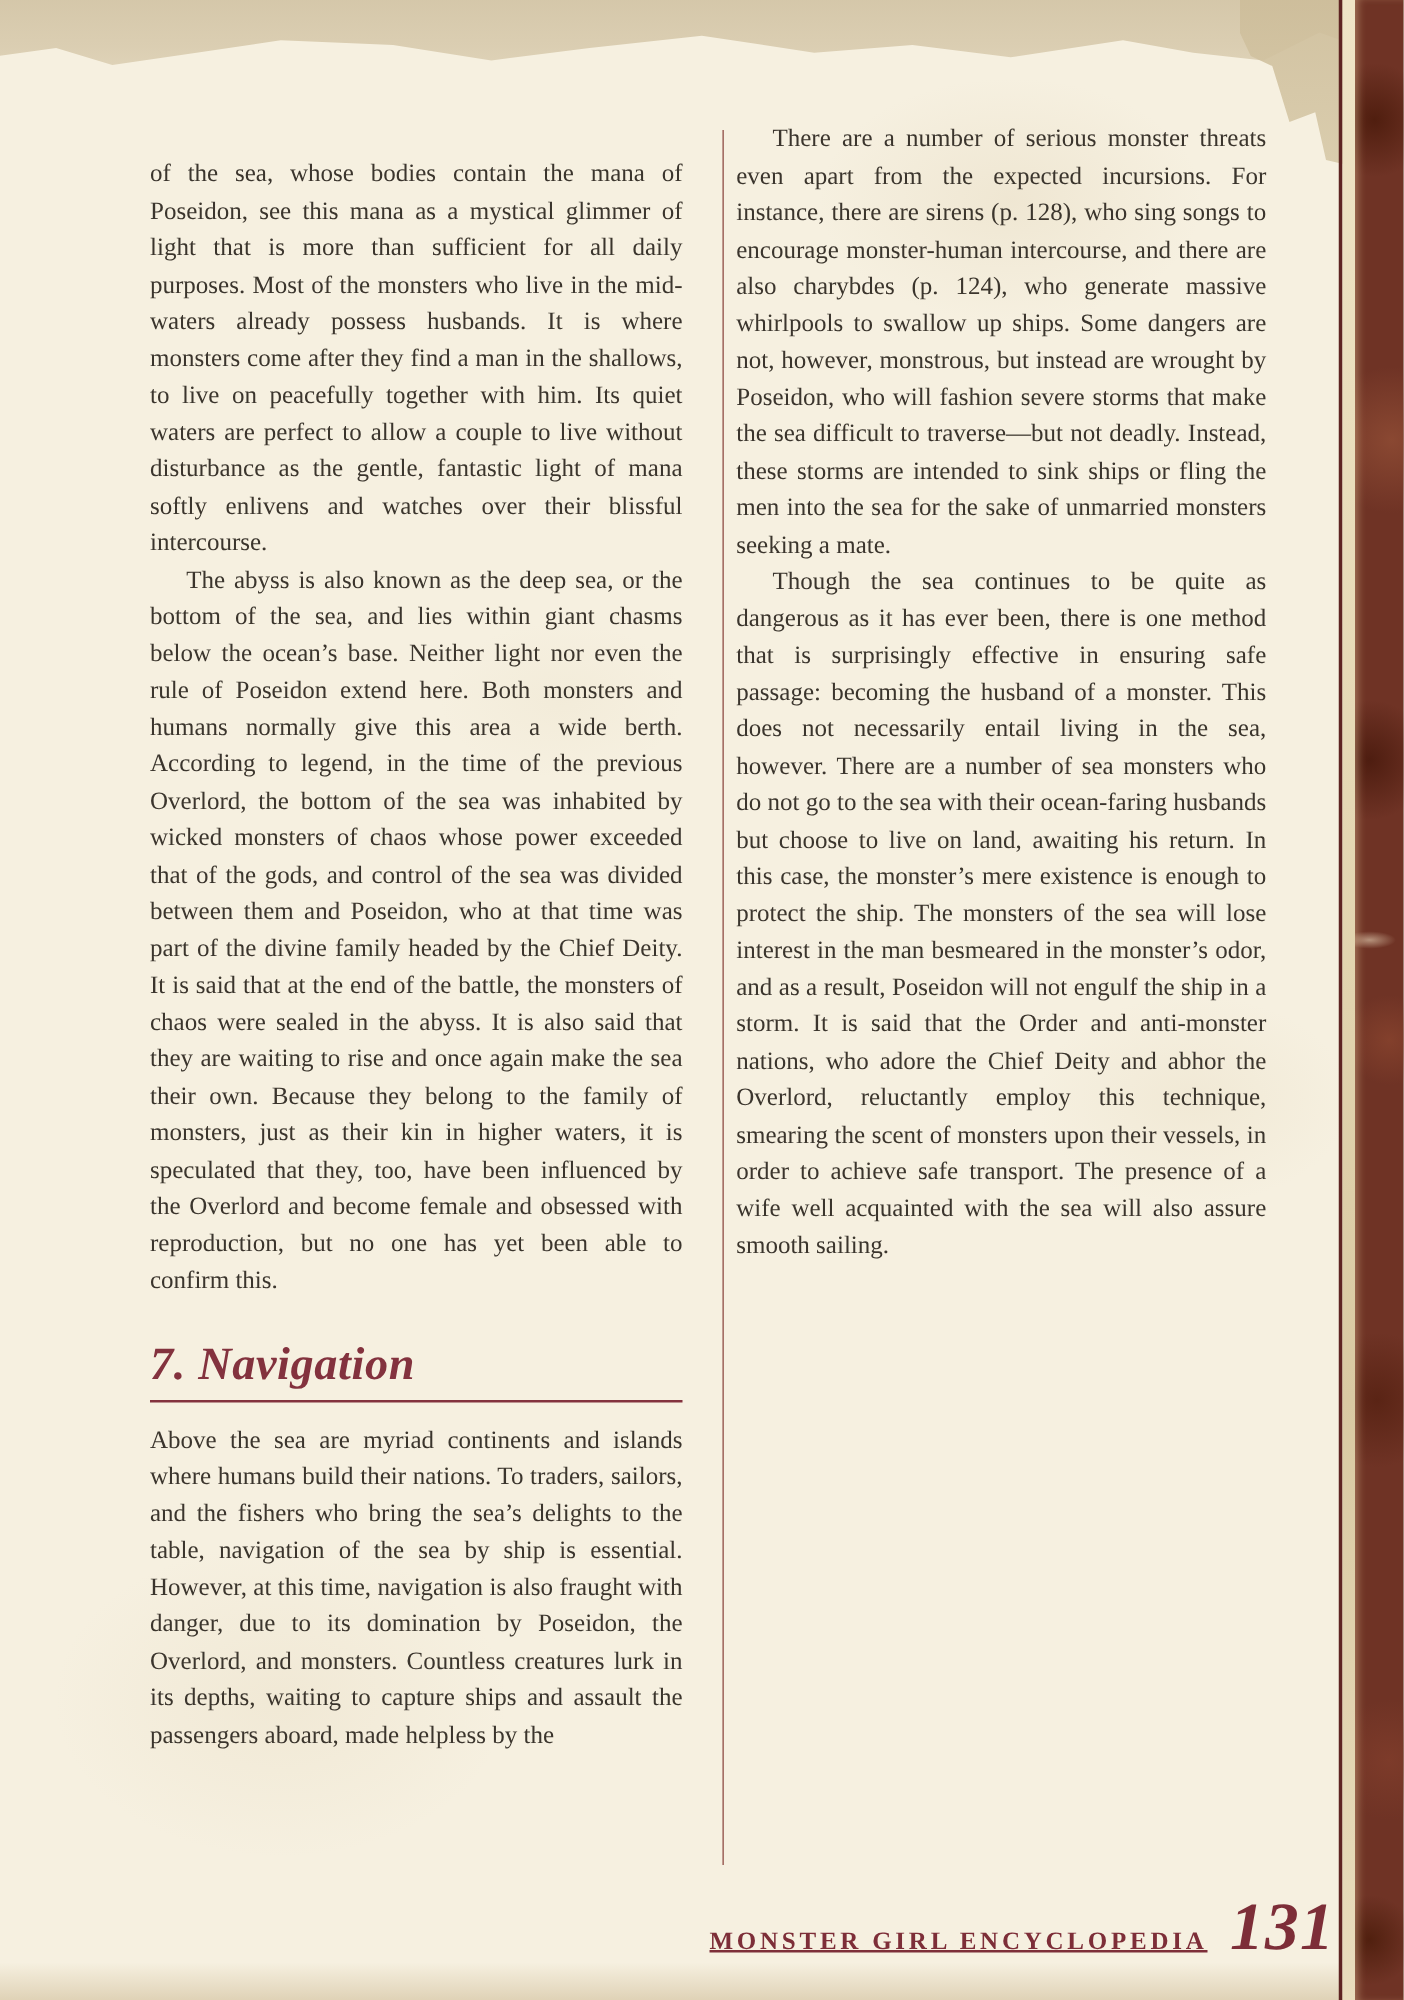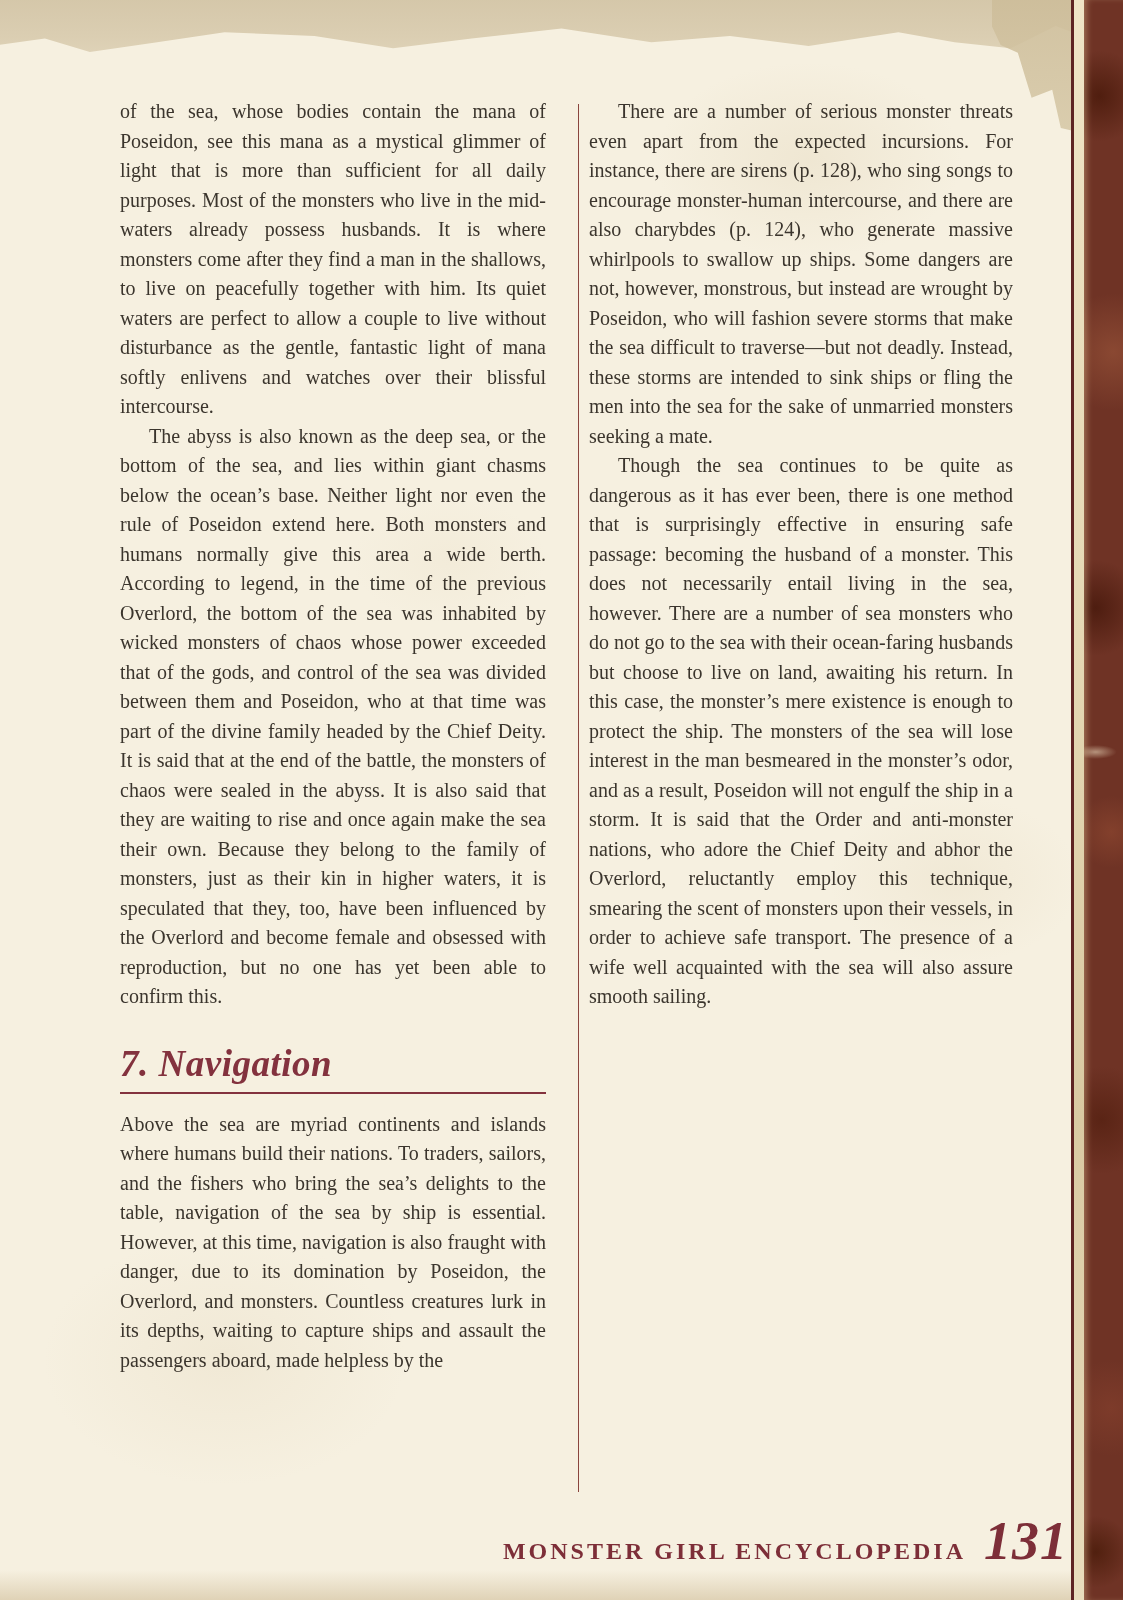--- a/index.html
+++ b/index.html
@@ -58,21 +58,21 @@
     box-shadow:inset 5px 0 7px -3px rgba(235,205,160,.45);
   }
   
   .col{
     position:absolute;top:97px;
     color:#3b352d;
     font-size:20px;line-height:29.5px;
     text-align:justify;
     hyphens:auto;-webkit-hyphens:auto;
   }
-  .col-left{left:120px;width:426px;}
+  .col-left{left:120px;width:426px;margin-top:28px;}
   .col-right{left:589px;width:424px;}
   .col p{margin:0;}
   .col p.indent{text-indent:1.45em;}
   .divider{
     position:absolute;left:578px;top:104px;width:1px;height:1388px;
     background:#8a453e;
   }
   .section-heading{
     margin:30px 0 16px 0;
     padding-bottom:6px;
@@ -83,22 +83,23 @@
     letter-spacing:.5px;
     text-align:left;
   }
   
   .footer{
     position:absolute;right:55px;bottom:28px;
     display:flex;align-items:baseline;
     color:#7d2e38;
   }
   .book-title{
-    font-size:24px;letter-spacing:3px;
+    font-size:20px;letter-spacing:3px;
     font-weight:bold;
+    text-decoration:underline;
   }
   .page-number{
     margin-left:18px;
     font-size:54px;font-style:italic;font-weight:bold;
     letter-spacing:1px;
   }
 </style>
 </head>
 <body>
 

